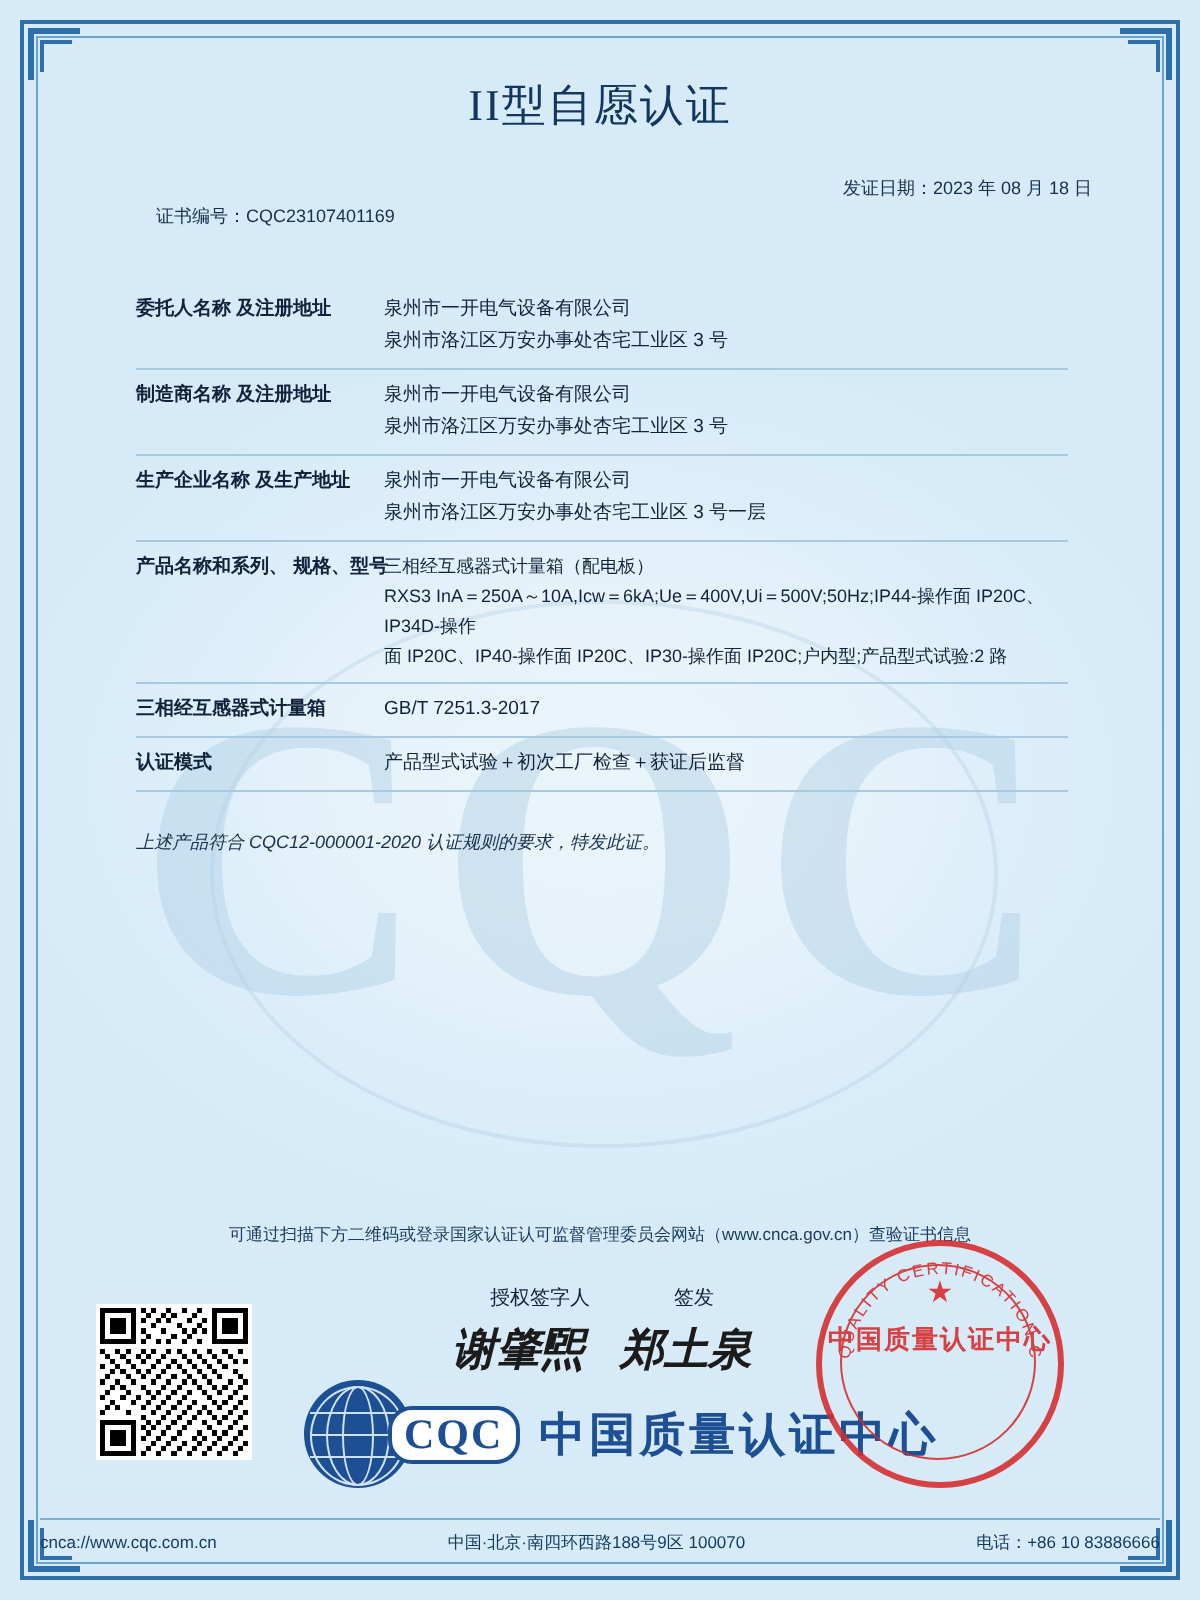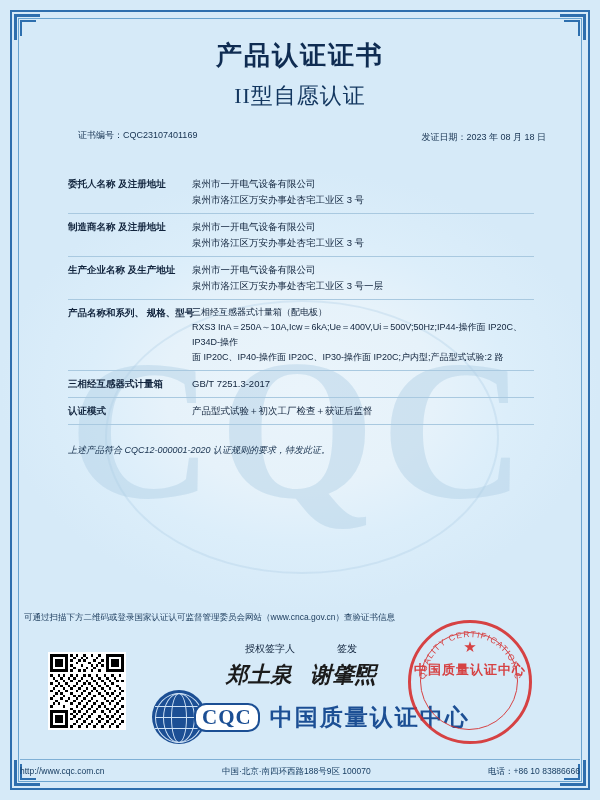--- a/index.html
+++ b/index.html
@@ -125,38 +125,38 @@
   .meta-row {
     position: relative;
     margin-top: 18px;
     height: 36px;
     font-size: 9px;
     color: #123;
   }
   .meta-left {
     position: absolute;
     left: 38px;
-    top: 0;
+    top: 16px;
     font-size: 9px;
     color: #14304f;
   }
   .meta-right {
     position: absolute;
     right: 14px;
     top: 0px;
     text-align: center;
     font-size: 9px;
     color: #14304f;
     line-height: 16px;
   }
 
   table.fields {
     width: 466px;
     margin-left: 28px;
-    margin-top: 6px;
+    margin-top: 20px;
     border-collapse: collapse;
     table-layout: fixed;
   }
   table.fields td {
     vertical-align: top;
     padding: 5px 0 5px 0;
     font-size: 9.5px;
     color: #10233c;
     line-height: 16px;
   }
@@ -187,24 +187,23 @@
     font-size: 9px;
     color: #16304d;
     line-height: 22px;
     font-style: italic;
   }
 
   .cnca-note {
     position: absolute;
     left: 0; right: 0;
     top: 612px;
-    text-align: left;
+    text-align: center;
     font-size: 8.5px;
     color: #1b3b5c;
-    padding-left: 24px;
   }
 
   
   .sign-area {
     position: absolute;
     left: 196px;
     top: 642px;
     width: 210px;
     text-align: left;
   }
@@ -391,21 +390,20 @@
       <i class="v1"></i>
       <i class="h2"></i>
       <i class="v2"></i>
     </div>
 
   <div class="watermark-ring"></div>
   <div class="watermark">CQC</div>
 
   <div class="content">
 
-    <div class="title">产品认证证书</div>
     <div class="subtitle">II型自愿认证</div>
 
     <div class="meta-row">
       <div class="meta-left">
         <span>证书编号：</span><span>CQC23107401169</span>
       </div>
       <div class="meta-right">
         <div>
           <span>发证日期：</span><span>2023 年 08 月 18 日</span>
         </div>
@@ -733,22 +731,22 @@
       </g>
     </svg>
   </div>
 
   <div class="sign-area">
     <div class="sign-labels">
       <span>授权签字人</span>
       <span>签发</span>
     </div>
     <div class="sign-names">
+      <span>谢肇煕</span>
       <span>郑土泉</span>
-      <span>谢肇煕</span>
     </div>
   </div>
 
   <div class="logo-row">
     <div class="logo-globe">
       <div class="mer m1"></div>
       <div class="mer m2"></div>
       <div class="mer m3"></div>
       <div class="par p1"></div>
       <div class="par p2"></div>
@@ -767,18 +765,18 @@
       </defs>
       <text font-family="Liberation Sans, sans-serif" font-size="8.5" fill="#d62b2b" letter-spacing="1.1">
         <textPath href="#arcTop" startOffset="50%" text-anchor="middle">CHINA QUALITY CERTIFICATION CENTRE</textPath>
       </text>
     </svg>
     <div class="star">★</div>
     <div class="center-text">中国质量认证中心</div>
   </div>
 
   <div class="footer">
-    <span>http://www.cqc.com.cn</span>
+    <span>cnca://www.cqc.com.cn</span>
     <span class="mid">中国·北京·南四环西路188号9区    100070</span>
     <span>电话：+86 10 83886666</span>
   </div>
 
 </div>
 
 </body></html>

